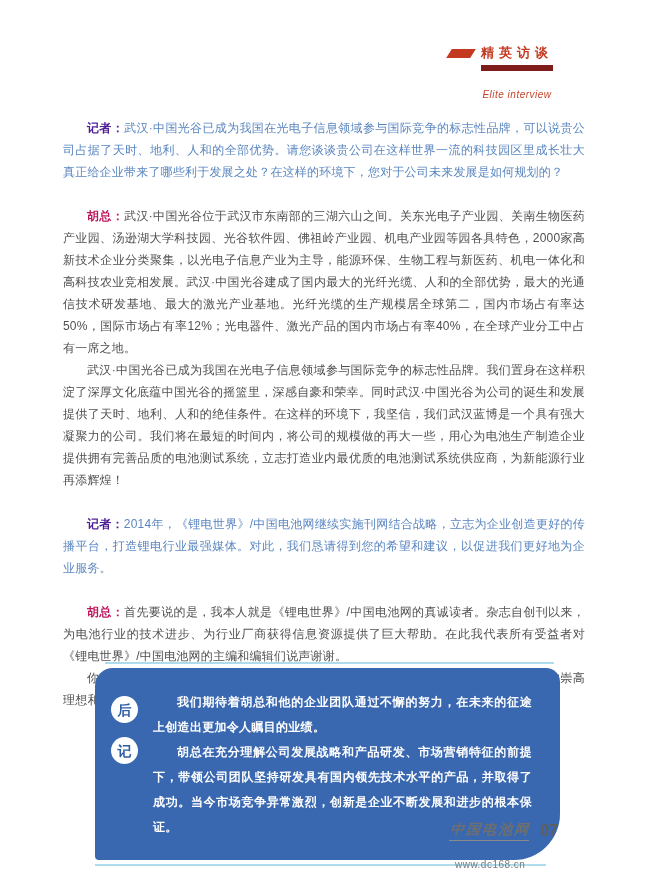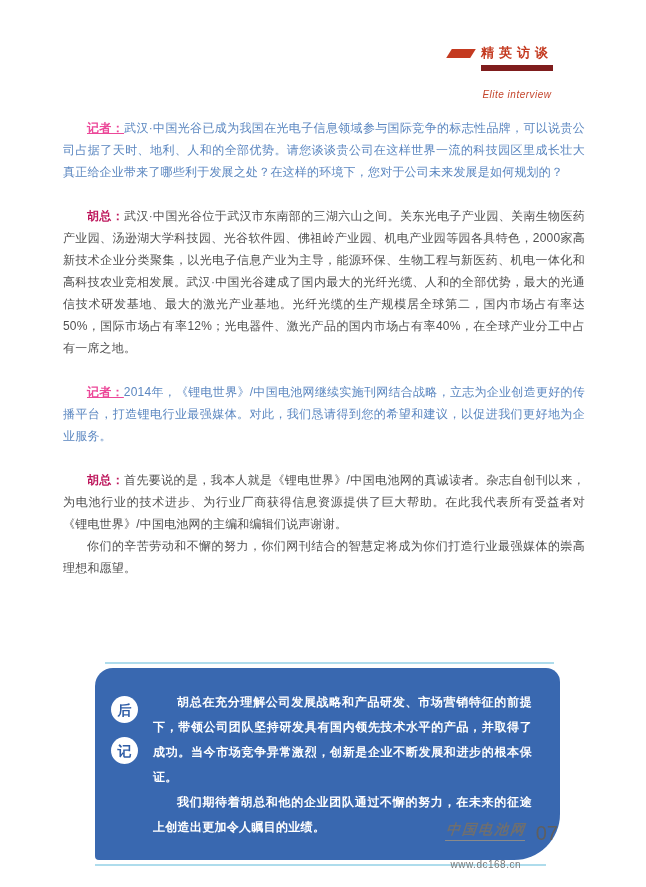--- a/index.html
+++ b/index.html
@@ -31,21 +31,21 @@
   .content{
     position:absolute;top:117px;left:63px;width:522px;
   }
   .para{
     margin:0;text-indent:2em;font-size:12px;line-height:22px;
     text-align:justify;letter-spacing:0.2px;
   }
   .para.q{color:#5a86c0;}
   .para.a{color:#4f4f4f;}
   .spk{font-weight:bold;}
-  .spk.q-spk{color:#ec4899;text-decoration:underline;}
+  .spk.q-spk{color:#4c1d95;}
   .spk.a-spk{color:#be185d;}
   .sec-gap{margin-top:22px;}
 
   
   .postscript{position:absolute;left:95px;top:662px;width:465px;}
   .accent{height:2px;background:#aedcec;}
   .accent.top{margin:0 6px 4px 10px;}
   .accent.bottom{margin:4px 14px 0 0;}
   .ps-box{
     position:relative;
@@ -69,21 +69,21 @@
   .pfooter{position:absolute;right:88px;bottom:17px;display:flex;align-items:flex-start;}
   .site{display:flex;flex-direction:column;align-items:center;margin-right:10px;}
   .site-name{
     font-family:"DejaVu Serif","Liberation Serif",serif;
     font-style:italic;font-weight:bold;
     color:#6f6f6f;font-size:14px;letter-spacing:2px;
     border-bottom:1px solid #8a8a8a;padding-bottom:1px;white-space:nowrap;
     transform:skewX(-6deg);
   }
   .site-url{color:#7a7a7a;font-size:10px;margin-top:18px;letter-spacing:0.5px;}
-  .page-num{color:#5f5f5f;font-size:20px;margin-top:1px;}
+  .page-num{color:#5f5f5f;font-size:16px;margin-top:1px;font-weight:bold;}
 </style>
 </head>
 <body>
 
 <div class="page">
 
   <header class="masthead">
     <div class="brand">
       <span class="pgram"></span>
       <div class="brand-text">
@@ -91,41 +91,42 @@
         <div class="brand-en">Elite interview</div>
       </div>
     </div>
   </header>
 
   <main class="content">
 
     <p class="para q"><span class="spk q-spk">记者：</span><span>武汉·中国光谷已成为我国在光电子信息领域参与国际竞争的标志性品牌，可以说贵公司占据了天时、地利、人和的全部优势。请您谈谈贵公司在这样世界一流的科技园区里成长壮大真正给企业带来了哪些利于发展之处？在这样的环境下，您对于公司未来发展是如何规划的？</span></p>
 
     <p class="para a sec-gap"><span class="spk a-spk">胡总：</span><span>武汉·中国光谷位于武汉市东南部的三湖六山之间。关东光电子产业园、关南生物医药产业园、汤逊湖大学科技园、光谷软件园、佛祖岭产业园、机电产业园等园各具特色，2000家高新技术企业分类聚集，以光电子信息产业为主导，能源环保、生物工程与新医药、机电一体化和高科技农业竞相发展。武汉·中国光谷建成了国内最大的光纤光缆、人和的全部优势，最大的光通信技术研发基地、最大的激光产业基地。光纤光缆的生产规模居全球第二，国内市场占有率达50%，国际市场占有率12%；光电器件、激光产品的国内市场占有率40%，在全球产业分工中占有一席之地。</span></p>
+    <p class="para a">武汉·中国光谷已成为我国在光电子信息领域参与国际竞争的标志性品牌。我们置身在这样积淀了深厚文化底蕴中国光谷的摇篮里，深感自豪和荣幸。同时武汉·中国光谷为公司的诞生和发展提供了天时、地利、人和的绝佳条件。在这样的环境下，我坚信，我们武汉蓝博是一个具有强大凝聚力的公司。我们将在最短的时间内，将公司的规模做的再大一些，用心为电池生产制造企业提供拥有完善品质的电池测试系统，立志打造业内最优质的电池测试系统供应商，为新能源行业再添辉煌！</p>
 
     <p class="para q sec-gap"><span class="spk q-spk">记者：</span><span>2014年，《锂电世界》/中国电池网继续实施刊网结合战略，立志为企业创造更好的传播平台，打造锂电行业最强媒体。对此，我们恳请得到您的希望和建议，以促进我们更好地为企业服务。</span></p>
 
     <p class="para a sec-gap"><span class="spk a-spk">胡总：</span><span>首先要说的是，我本人就是《锂电世界》/中国电池网的真诚读者。杂志自创刊以来，为电池行业的技术进步、为行业厂商获得信息资源提供了巨大帮助。在此我代表所有受益者对《锂电世界》/中国电池网的主编和编辑们说声谢谢。</span></p>
     <p class="para a">你们的辛苦劳动和不懈的努力，你们网刊结合的智慧定将成为你们打造行业最强媒体的崇高理想和愿望。</p>
 
   </main>
 
   <section class="postscript">
     <div class="accent top"></div>
     <div class="ps-box">
       <div class="badges">
         <div class="badge">
             <span>后</span>
           </div>
         <div class="badge">
             <span>记</span>
           </div>
       </div>
+      <p class="ps-para">我们期待着胡总和他的企业团队通过不懈的努力，在未来的征途上创造出更加令人瞩目的业绩。</p>
       <p class="ps-para">胡总在充分理解公司发展战略和产品研发、市场营销特征的前提下，带领公司团队坚持研发具有国内领先技术水平的产品，并取得了成功。当今市场竞争异常激烈，创新是企业不断发展和进步的根本保证。</p>
-      <p class="ps-para">我们期待着胡总和他的企业团队通过不懈的努力，在未来的征途上创造出更加令人瞩目的业绩。</p>
     </div>
     <div class="accent bottom"></div>
   </section>
 
   <footer class="pfooter">
     <div class="site">
       <div class="site-name">中国电池网</div>
       <div class="site-url">www.dc168.cn</div>
     </div>
     <div class="page-num">07</div>

